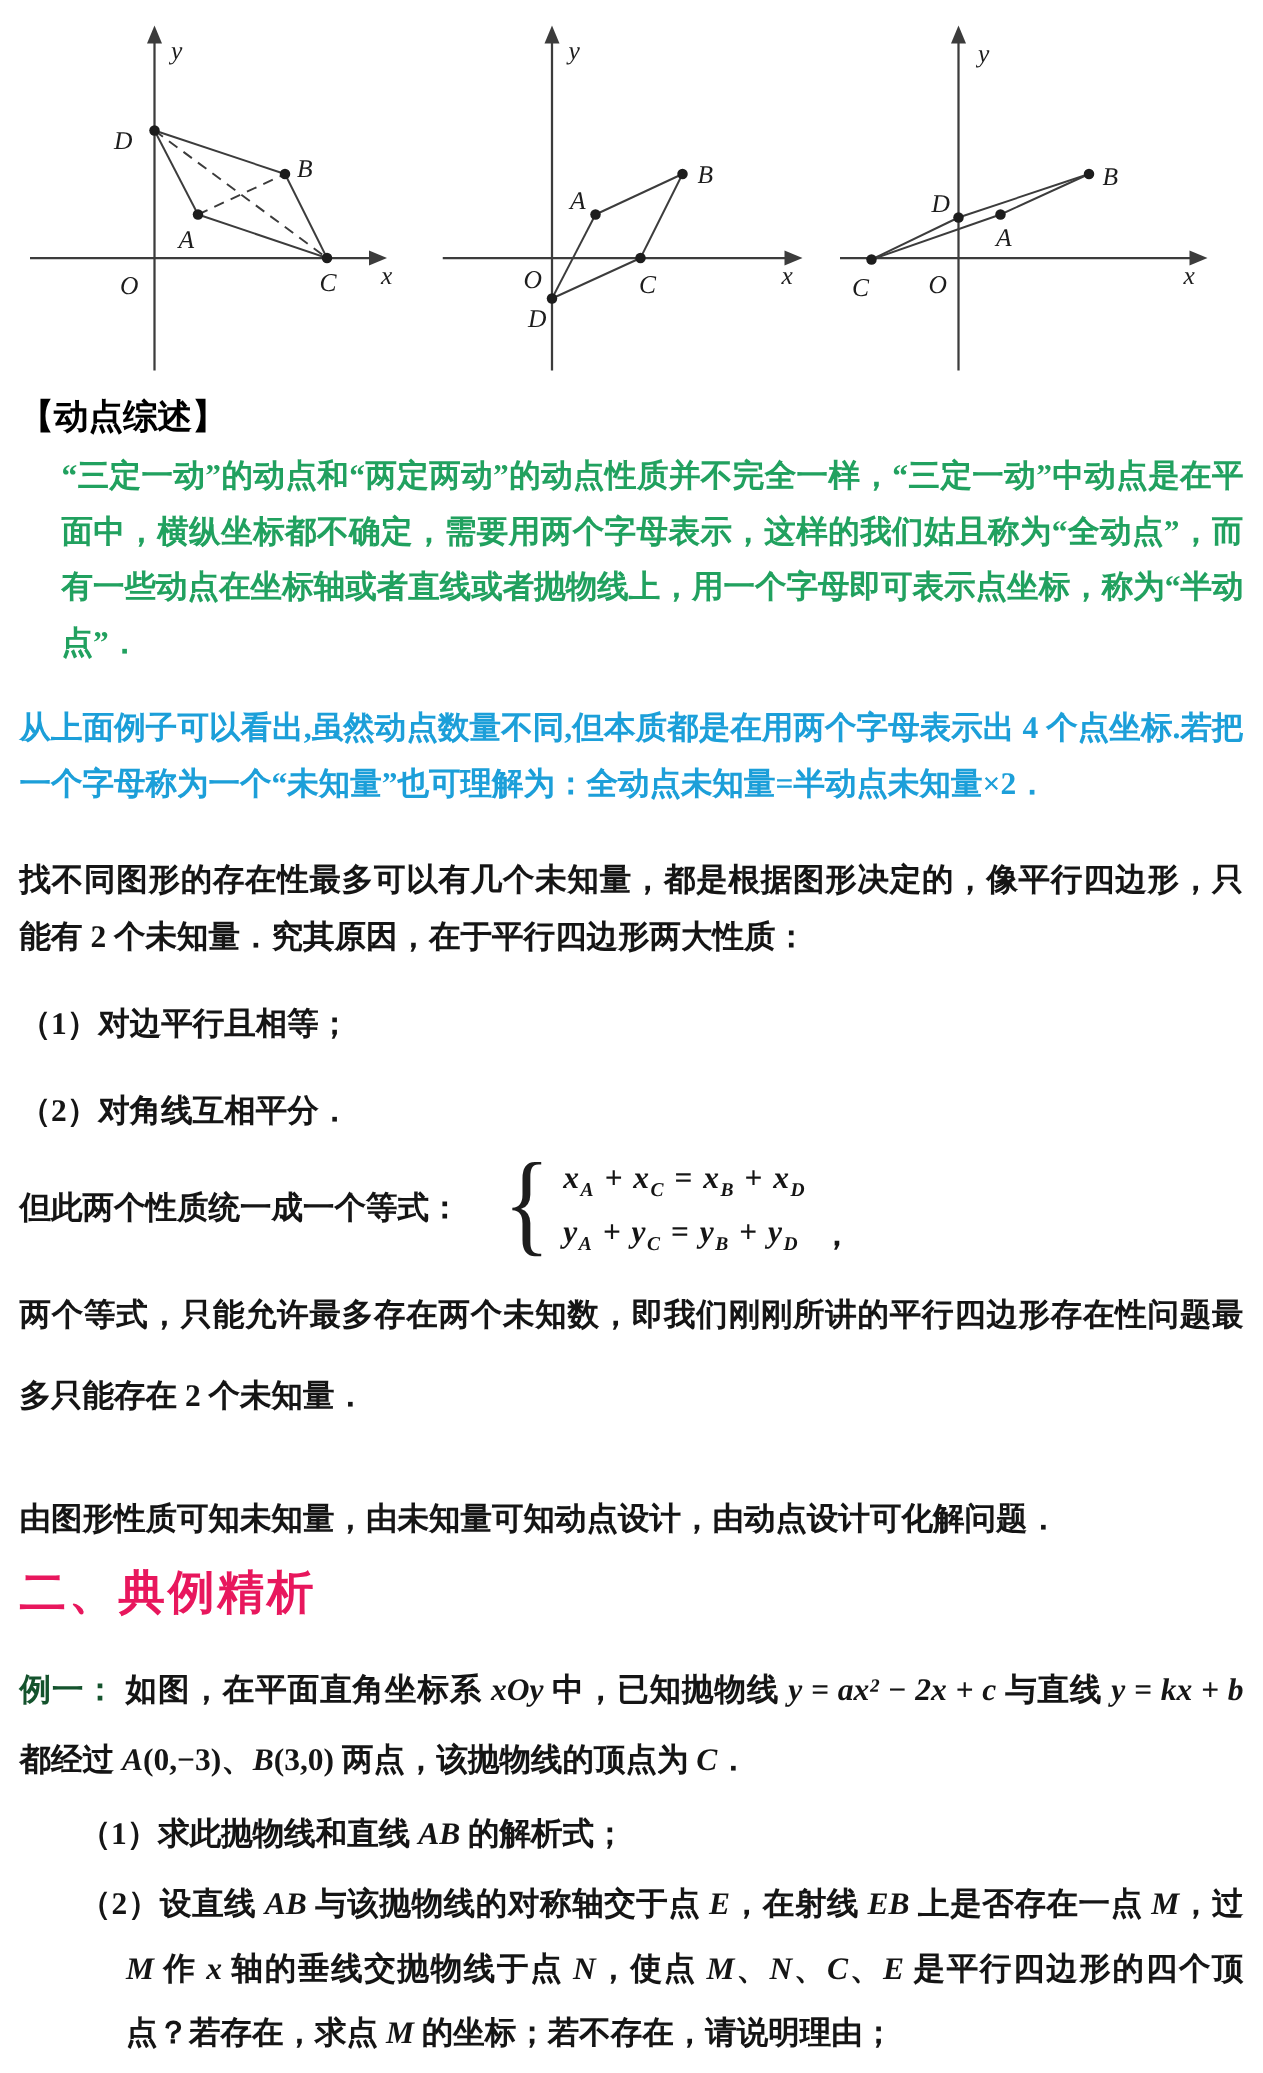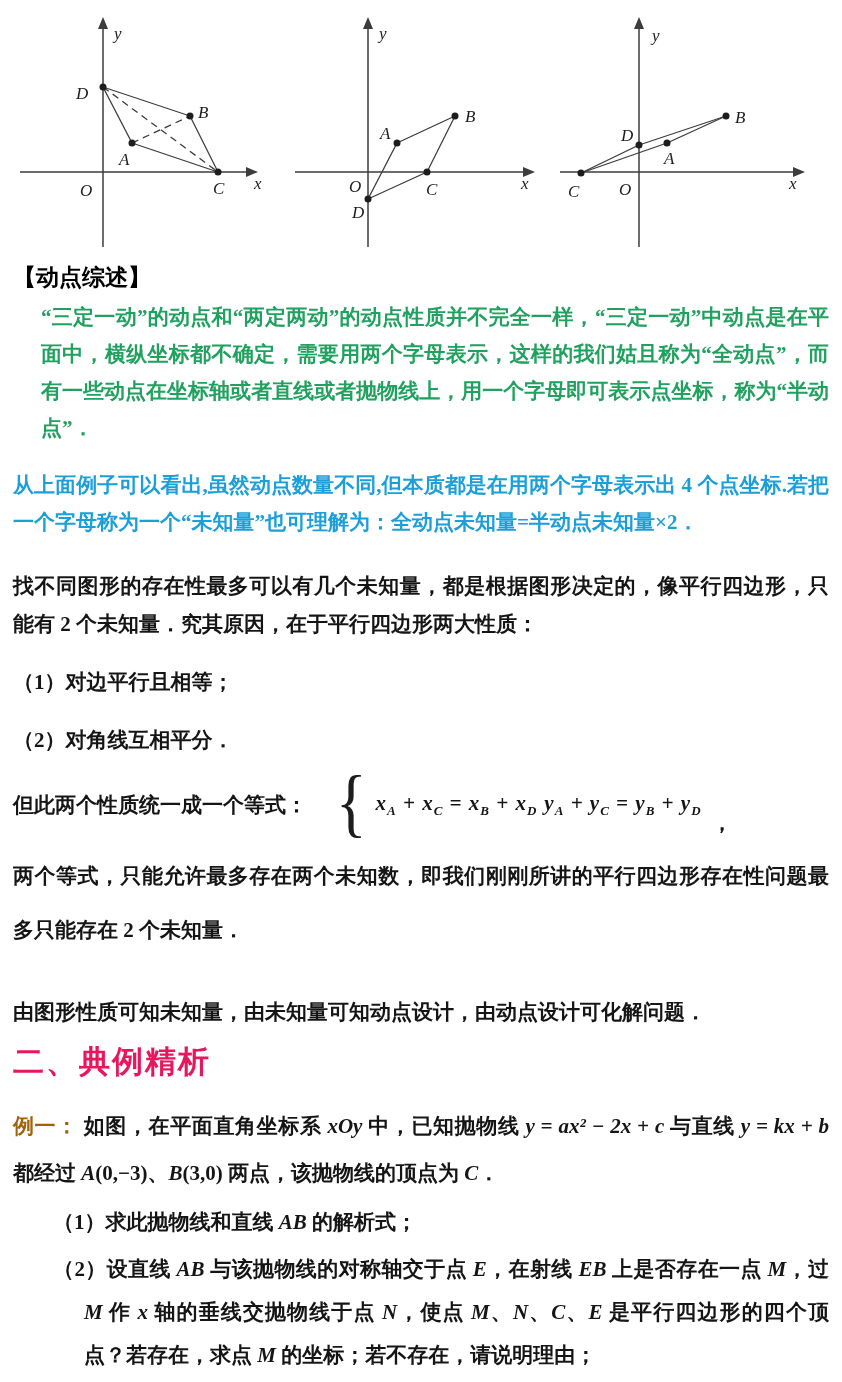--- a/index.html
+++ b/index.html
@@ -48,38 +48,38 @@
   .item-line  { line-height: 38px; }
   
   .eq-row { display:flex; align-items:center; margin-top: 4px; height: 84px; }
   .eq-intro { font-size: 21px; font-weight: 700; }
   .brace {
     font-size: 76px; font-weight: 400; line-height: 0.9;
     margin: 0 6px 6px 26px;
     transform: scaleX(0.85);
     color:#1d1d1d;
   }
-  .eq-stack { display:flex; flex-direction:row; gap: 7px; }
+  .eq-stack { display:flex; flex-direction:column; gap: 7px; }
   .eq-math {
     font-size: 21px; font-weight: 700; font-style: italic;
     letter-spacing: 1px;
   }
   .eq-math sub { font-size: 0.62em; font-style: italic; }
   .eq-comma { font-size: 21px; font-weight: 700; align-self: flex-end; margin: 0 0 10px 10px; }
   .para-two  { margin-top: 2px; line-height: 54px; }
   .para-summary { margin-top: 36px; line-height: 38px; }
   .h-section2 {
     margin: 10px 0 0 0;
     font-family: "Liberation Sans", "DejaVu Sans", sans-serif;
     font-size: 31px; font-weight: 700;
     color: #E8175D;
     letter-spacing: 2px;
   }
   .example-para { margin-top: 20px; font-size: 21px; font-weight: 700; line-height: 47px; text-align: justify; }
-  .example-label { color:#a16207; }
+  .example-label { color:#14532d; }
   .q-item { margin-top: 4px; font-size: 21px; font-weight: 700; line-height: 43px; text-align: justify;
             padding-left: 31px; text-indent: -31px; margin-left: 40px; }
   .run-cn { font-weight: 700; }
   .run-math { font-weight: 700; font-style: italic; font-family: "Liberation Serif", "DejaVu Serif", serif; }
 </style>
 </head>
 <body>
 
 <div class="page">
 

